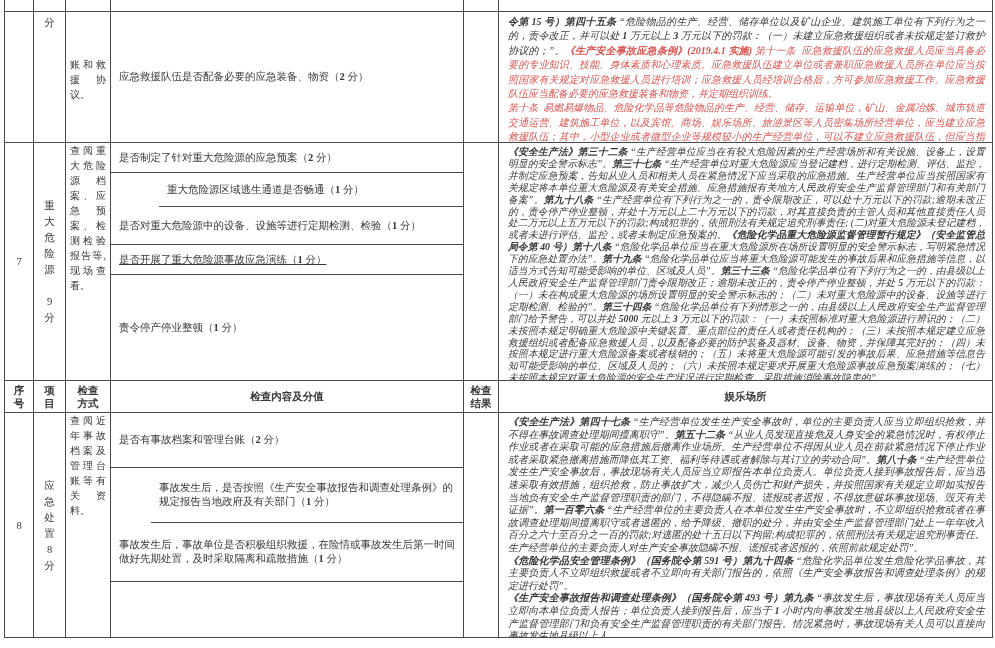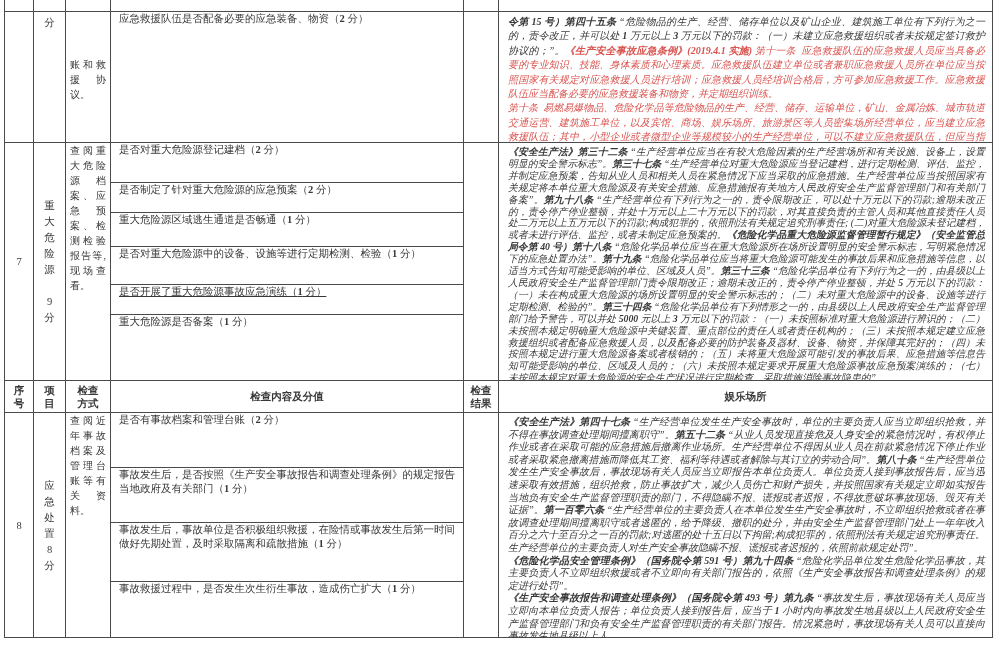--- a/index.html
+++ b/index.html
@@ -22,21 +22,21 @@
   
   .item{display:flex;align-items:center;justify-content:center;text-align:center;
         white-space:pre-line;font-size:10.5px;line-height:16px;}
   .item.top{align-items:flex-start;padding-top:3px;}
   
   .meth{display:flex;align-items:flex-start;font-size:10px;line-height:15px;padding:0 4px;}
   .meth.top{align-items:center;padding-top:4px;}
   .meth>div{width:100%;text-align:justify;}
   
   .cont{display:flex;flex-direction:column;}
-  .sub{border-bottom:1px solid var(--bd);display:flex;
+  .sub{border-bottom:1px solid var(--bd);display:flex;align-items:center;
        padding:0 8px;font-size:10.5px;line-height:14px;box-sizing:border-box;}
   .sub.last{flex:1;border-bottom:none;}
   
   .res{}
   
   .bas{font-size:10px;padding:3px 7px 0 9px;text-align:justify;white-space:pre-wrap;font-style:italic;}
   .row:nth-child(2) .bas{line-height:14.4px;}
   .row:nth-child(3) .bas{line-height:11.9px;font-size:9.8px;}
   .row:nth-child(5) .bas{line-height:12.6px;}
   .b{font-weight:bold;}
@@ -81,37 +81,34 @@
 危
 险
 源
 
 9
 分</div>
         <div class="cell meth">
           <div><span>查阅重大危险源档案、应急预案、检测检验报告等,现场查看。</span></div>
         </div>
         <div class="cell cont">
-          <div class="sub" style="height: 40px;">
-            <div><span>是否对重大危险源登记建档（</span><span class="num">2</span><span> 分）</span></div>
-          </div>
           <div class="sub" style="height: 30px;">
             <div><span>是否制定了针对重大危险源的应急预案（</span><span class="num">2</span><span> 分）</span></div>
           </div>
-          <div class="sub" style="height: 34px;">
+          <div class="sub" style="height: 34px; margin-left: 48px;">
             <div><span>重大危险源区域逃生通道是否畅通（</span><span class="num">1</span><span> 分）</span></div>
           </div>
           <div class="sub" style="height: 38px;">
             <div><span>是否对重大危险源中的设备、设施等进行定期检测、检验（</span><span class="num">1</span><span> 分）</span></div>
           </div>
           <div class="sub" style="height: 30px; text-decoration: underline;">
             <div><span>是否开展了重大危险源事故应急演练（</span><span class="num">1</span><span> 分）</span></div>
           </div>
           <div class="sub last">
-            <div><span>重大危险源是否备案（</span><span class="num">1</span><span> 分）</span></div>
+            <div><span>责令停产停业整顿（</span><span class="num">1</span><span> 分）</span></div>
           </div>
         </div>
         <div class="cell res"></div>
         <div class="cell bas"><span class="b"><span>《安全生产法》第三十二条</span></span><span><span> “生产经营单位应当在有较大危险因素的生产经营场所和有关设施、设备上，设置明显的安全警示标志”。</span></span><span class="b"><span>第三十七条</span></span><span><span> “生产经营单位对重大危险源应当登记建档，进行定期检测、评估、监控，并制定应急预案，告知从业人员和相关人员在紧急情况下应当采取的应急措施。生产经营单位应当按照国家有关规定将本单位重大危险源及有关安全措施、应急措施报有关地方人民政府安全生产监督管理部门和有关部门备案”。</span></span><span class="b"><span>第九十八条</span></span><span><span> “生产经营单位有下列行为之一的，责令限期改正，可以处十万元以下的罚款;逾期未改正的，责令停产停业整顿，并处十万元以上二十万元以下的罚款，对其直接负责的主管人员和其他直接责任人员处二万元以上五万元以下的罚款;构成犯罪的，依照刑法有关规定追究刑事责任; (二)对重大危险源未登记建档，或者未进行评估、监控，或者未制定应急预案的。</span></span><span class="b"><span>《危险化学品重大危险源监督管理暂行规定》（安全监管总局令第 </span><span class="num">40</span><span> 号）第十八条</span></span><span><span> “危险化学品单位应当在重大危险源所在场所设置明显的安全警示标志，写明紧急情况下的应急处置办法”。</span></span><span class="b"><span>第十九条</span></span><span><span> “危险化学品单位应当将重大危险源可能发生的事故后果和应急措施等信息，以适当方式告知可能受影响的单位、区域及人员”。</span></span><span class="b"><span>第三十三条</span></span><span><span> “危险化学品单位有下列行为之一的，由县级以上人民政府安全生产监督管理部门责令限期改正；逾期未改正的，责令停产停业整顿，并处 </span><span class="num">5</span><span> 万元以下的罚款：（一）未在构成重大危险源的场所设置明显的安全警示标志的；（二）未对重大危险源中的设备、设施等进行定期检测、检验的”。</span></span><span class="b"><span>第三十四条</span></span><span><span> “危险化学品单位有下列情形之一的，由县级以上人民政府安全生产监督管理部门给予警告，可以并处 </span><span class="num">5000</span><span> 元以上 </span><span class="num">3</span><span> 万元以下的罚款：（一）未按照标准对重大危险源进行辨识的；（二）未按照本规定明确重大危险源中关键装置、重点部位的责任人或者责任机构的；（三）未按照本规定建立应急救援组织或者配备应急救援人员，以及配备必要的防护装备及器材、设备、物资，并保障其完好的；（四）未按照本规定进行重大危险源备案或者核销的；（五）未将重大危险源可能引发的事故后果、应急措施等信息告知可能受影响的单位、区域及人员的；（六）未按照本规定要求开展重大危险源事故应急预案演练的；（七）未按照本规定对重大危险源的安全生产状况进行定期检查，采取措施消除事故隐患的”。</span></span></div>
       </div>
       <div class="row" style="height: 32px;">
         <div class="cell hc">序
 号</div>
         <div class="cell hc">项
 目</div>
@@ -130,28 +127,25 @@
 置
 8
 分</div>
         <div class="cell meth">
           <div><span>查阅近年事故档案及管理台账等有关资料。</span></div>
         </div>
         <div class="cell cont">
           <div class="sub" style="height: 55px;">
             <div><span>是否有事故档案和管理台账（</span><span class="num">2</span><span> 分）</span></div>
           </div>
-          <div class="sub" style="height: 55px;">
+          <div class="sub" style="height: 55px; margin-left: 40px;">
             <div><span>事故发生后，是否按照《生产安全事故报告和调查处理条例》的规定报告当地政府及有关部门（</span><span class="num">1</span><span> 分）</span></div>
           </div>
           <div class="sub" style="height: 59px;">
             <div><span>事故发生后，事故单位是否积极组织救援，在险情或事故发生后第一时间做好先期处置，及时采取隔离和疏散措施（</span><span class="num">1</span><span> 分）</span></div>
-          </div>
-          <div class="sub last">
-            <div><span>事故救援过程中，是否发生次生衍生事故，造成伤亡扩大（</span><span class="num">1</span><span> 分）</span></div>
           </div>
         </div>
         <div class="cell res"></div>
         <div class="cell bas"><span class="b"><span>《安全生产法》第四十七条</span></span><span><span> “生产经营单位发生生产安全事故时，单位的主要负责人应当立即组织抢救，并不得在事故调查处理期间擅离职守”。</span></span><span class="b"><span>第五十二条</span></span><span><span> “从业人员发现直接危及人身安全的紧急情况时，有权停止作业或者在采取可能的应急措施后撤离作业场所。生产经营单位不得因从业人员在前款紧急情况下停止作业或者采取紧急撤离措施而降低其工资、福利等待遇或者解除与其订立的劳动合同”。</span></span><span class="b"><span>第八十条</span></span><span><span> “生产经营单位发生生产安全事故后，事故现场有关人员应当立即报告本单位负责人。单位负责人接到事故报告后，应当迅速采取有效措施，组织抢救，防止事故扩大，减少人员伤亡和财产损失，并按照国家有关规定立即如实报告当地负有安全生产监督管理职责的部门，不得隐瞒不报、谎报或者迟报，不得故意破坏事故现场、毁灭有关证据”。</span></span><span class="b"><span>第一百零六条</span></span><span><span> “生产经营单位的主要负责人在本单位发生生产安全事故时，不立即组织抢救或者在事故调查处理期间擅离职守或者逃匿的，给予降级、撤职的处分，并由安全生产监督管理部门处上一年年收入百分之六十至百分之一百的罚款;对逃匿的处十五日以下拘留;构成犯罪的，依照刑法有关规定追究刑事责任。生产经营单位的主要负责人对生产安全事故隐瞒不报、谎报或者迟报的，依照前款规定处罚”。
 </span></span><span class="b"><span>《危险化学品安全管理条例》（国务院令第 </span><span class="num">591</span><span> 号）第九十四条</span></span><span><span> “危险化学品单位发生危险化学品事故，其主要负责人不立即组织救援或者不立即向有关部门报告的，依照《生产安全事故报告和调查处理条例》的规定进行处罚”。
 </span></span><span class="b"><span>《生产安全事故报告和调查处理条例》（国务院令第 </span><span class="num">493</span><span> 号）第九条</span></span><span><span> “事故发生后，事故现场有关人员应当立即向本单位负责人报告；单位负责人接到报告后，应当于 </span><span class="num">1</span><span> 小时内向事故发生地县级以上人民政府安全生产监督管理部门和负有安全生产监督管理职责的有关部门报告。情况紧急时，事故现场有关人员可以直接向事故发生地县级以上人</span></span></div>
       </div>
     </div>
 </div>
 

